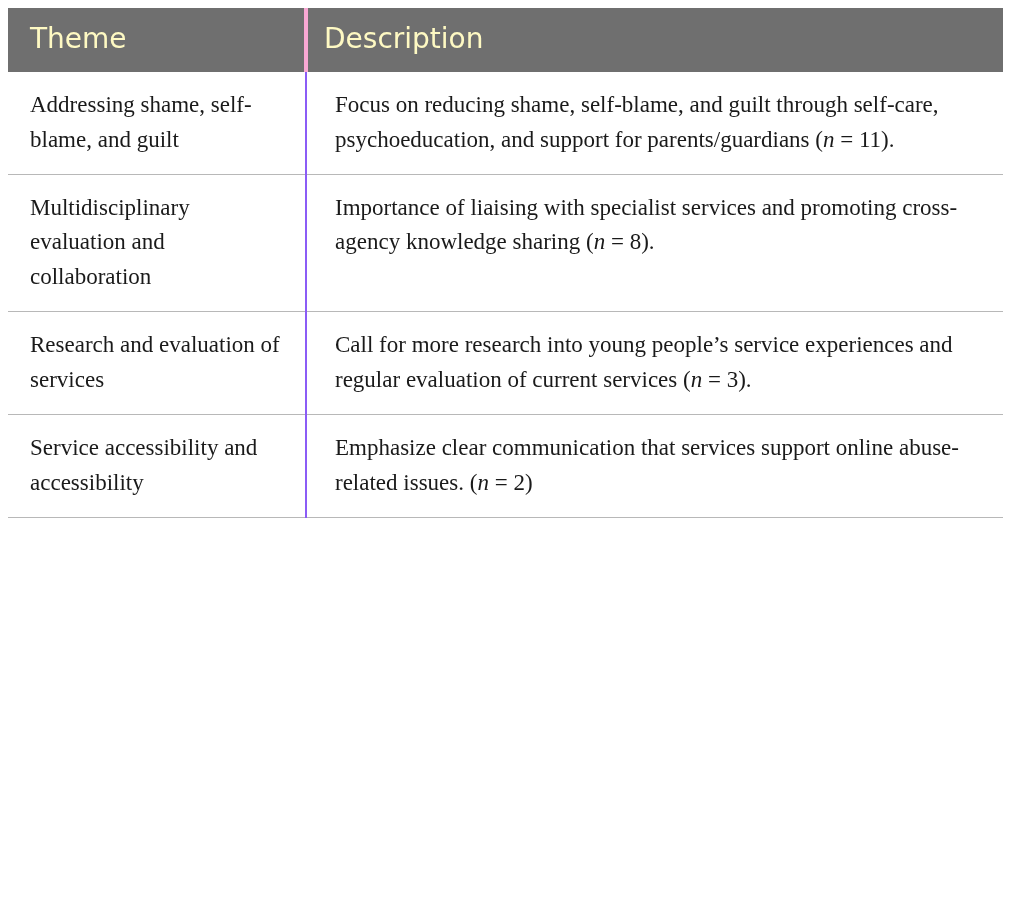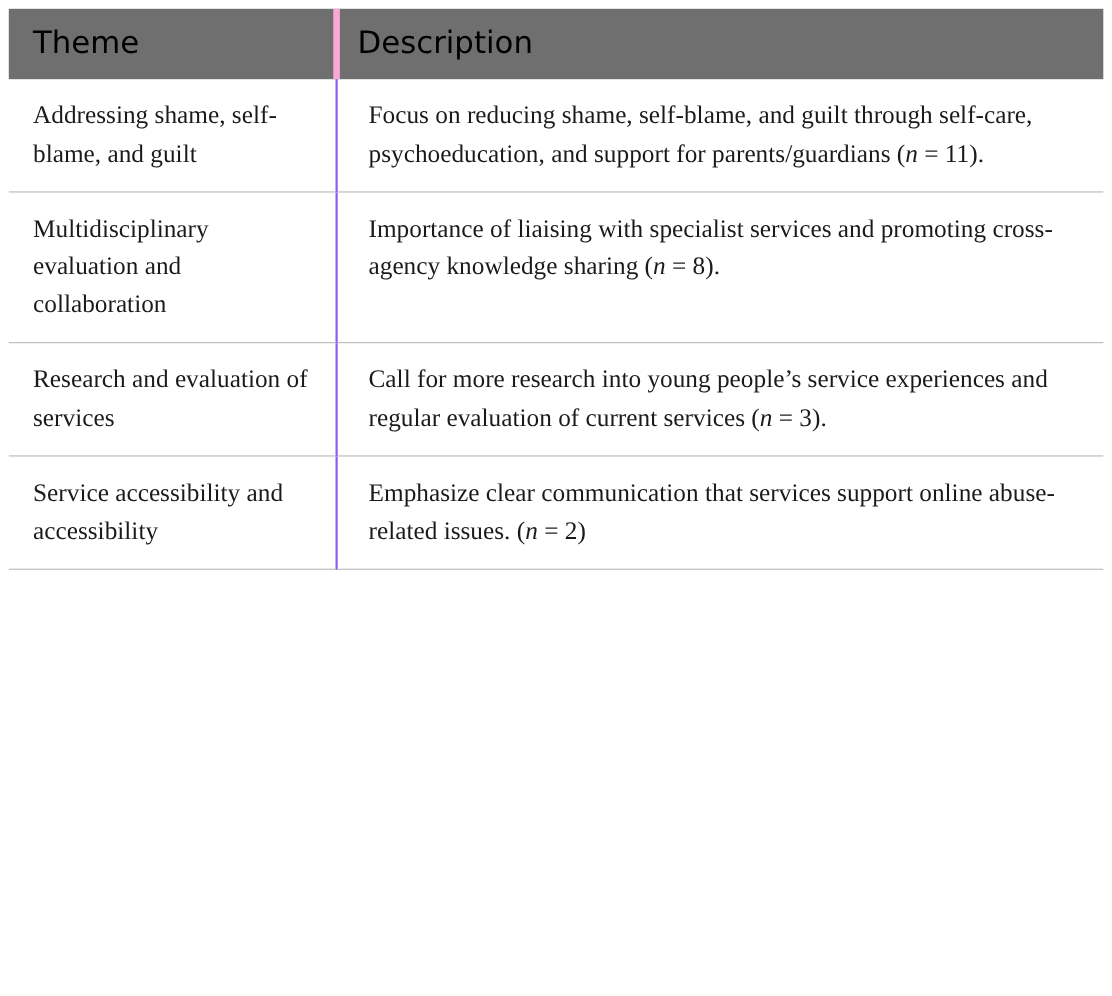--- a/index.html
+++ b/index.html
@@ -21,33 +21,33 @@
   table.theme-table {
     border-collapse: collapse;
     width: 995px;
     table-layout: fixed;
   }
   table.theme-table col.col-theme { width: 298px; }
   table.theme-table col.col-desc  { width: 697px; }
 
   thead th {
     background: #6f6f6f;
-    color: #000000;
+    color: #fef9c3;
     font-family: "DejaVu Sans", sans-serif;
     font-weight: 400;
     font-size: 28px;
     line-height: 1.2;
     text-align: left;
     padding: 14px 18px 16px 22px;
     border: none;
     vertical-align: middle;
   }
   thead th.th-desc {
     padding-left: 16px;
-    border-left: 6px solid #f9a8d4;
+    border-left: 4px solid #f9a8d4;
   }
 
   tbody td {
     font-size: 23px;
     line-height: 1.52;
     vertical-align: top;
     border-bottom: 1px solid #b8b8b8;
     padding: 16px 18px 16px 22px;
   }
   tbody tr:last-child td {

